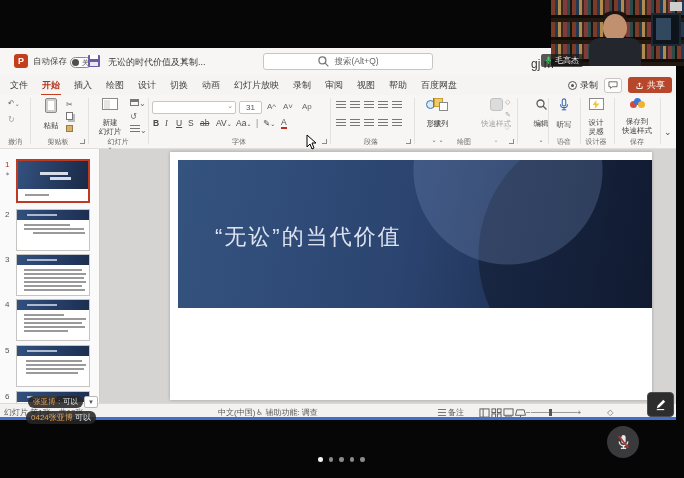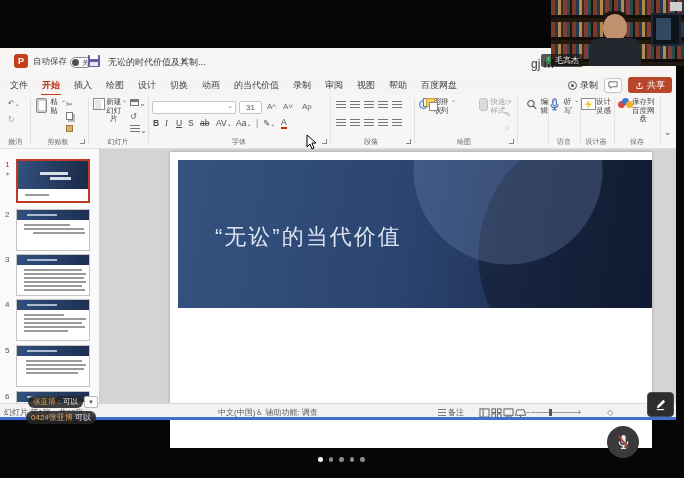--- a/index.html
+++ b/index.html
@@ -33,21 +33,21 @@
   .record-btn { display:flex; align-items:center; gap:3px; font-size:9px; color:#3a3a3a; }
   .rec-dot { width:9px; height:9px; border:1.5px solid #555; border-radius:50%; position:relative; }
   .rec-dot:after { content:""; position:absolute; left:2px; top:2px; width:3px; height:3px; border-radius:50%; background:#555; }
   .comment-btn { width:18px; height:15px; border:1px solid #c8c6c4; border-radius:3px; background:#fdfdfd; display:flex; align-items:center; justify-content:center; }
   .share-btn { height:16px; background:#b7472a; border-radius:3px; color:#fff; font-size:9px; display:flex; align-items:center; gap:3px; padding:0 7px; }
 
   
   .ribbon { position:absolute; left:0; top:47px; width:100%; height:54px; background:#f8f6f5; border-bottom:1px solid #e1dfdd; font-size:8px; color:#444; }
   .sep { position:absolute; top:3px; height:46px; width:1px; background:#e3e0dd; }
   .grp-label { position:absolute; top:42px; font-size:7px; color:#6b6966; width:60px; text-align:center; }
-  .bigbtn { position:absolute; top:3px; width:30px; display:flex; flex-direction:row; gap:0; }
+  .bigbtn { position:absolute; top:3px; width:30px; display:flex; flex-direction:column; align-items:center; gap:9px; }
   .bigbtn .lbl { font-size:7.5px; color:#444; text-align:center; line-height:1.15; white-space:pre-line; }
   .bigbtn .carett { font-size:6px; color:#666; line-height:4px; }
   .dis { color:#a5a3a0 !important; }
   .mini { position:absolute; font-size:8px; color:#666; }
   .launcher { position:absolute; width:5px; height:5px; border-right:1px solid #8a8a8a; border-bottom:1px solid #8a8a8a; top:44px; }
   .fname-box { position:absolute; left:152px; top:6px; width:84px; height:13px; border:1px solid #c8c6c4; background:#fff; border-radius:2px; }
   .fname-box:after { content:"⌄"; position:absolute; right:2px; top:0px; font-size:7px; color:#888; }
   .fsize-box { position:absolute; left:239px; top:6px; width:23px; height:13px; border:1px solid #c8c6c4; background:#fff; border-radius:2px; font-size:8px; color:#555; text-align:center; line-height:12px; }
   .fbtn { position:absolute; top:23px; font-size:8.5px; color:#4a4a4a; }
   .bars { display:inline-block; width:10px; height:8px; background-image:linear-gradient(#777 1.2px, transparent 1.2px); background-size:100% 3px; }
@@ -77,21 +77,21 @@
   .thumb.sel { border:2px solid #bf3a22; height:44px; }
   .th-head { position:absolute; left:0; top:0; width:100%; height:10px; background:linear-gradient(90deg,#31507e,#1d2f52); }
   .th-head .hb { position:absolute; left:10px; top:4px; height:2px; background:#aebad0; }
   .tline { position:absolute; height:1.5px; background:#9a9a9a; }
   .t1-banner { position:absolute; left:0; top:0; width:100%; height:28px; background:linear-gradient(100deg,#33517f,#1a2946); }
   .t1-banner .w1 { position:absolute; left:22px; top:11px; width:28px; height:2.5px; background:#d7dde9; }
   .t1-banner .w2 { position:absolute; left:32px; top:16px; width:21px; height:2.5px; background:#d7dde9; }
   .t1-line { position:absolute; left:7px; top:33px; width:24px; height:1.5px; background:#9a9a9a; }
 
   .editor { position:absolute; left:100px; top:0; right:0; height:100%; }
-  .slide { position:absolute; left:70px; top:3px; width:482px; height:296px; background:#fff; box-shadow:0 0 3px rgba(0,0,0,.25); }
+  .slide { position:absolute; left:70px; top:3px; width:482px; height:248px; background:#fff; box-shadow:0 0 3px rgba(0,0,0,.25); }
   .banner { position:absolute; left:8px; top:8px; width:474px; height:148px;
     background:
       radial-gradient(circle 95px at 330px 10px, rgba(120,145,190,.28) 0 94px, transparent 95px),
       radial-gradient(circle 130px at 430px 95px, rgba(10,16,32,.45) 0 129px, transparent 130px),
       linear-gradient(100deg,#35537f 0%,#2b4470 48%,#16223e 100%);
   }
   .slide-title1 { position:absolute; left:37px; top:62px; font-size:22px; color:#dde3f0; letter-spacing:2px; }
   .slide-title2 { position:absolute; left:168px; top:94px; font-size:22px; color:#dde3f0; letter-spacing:2px; }
   .slide-author { position:absolute; left:45px; top:193px; font-size:12.5px; color:#3d3d3d; letter-spacing:1px; }
 
@@ -139,33 +139,40 @@
       <div class="autosave">
         <span>自动保存</span>
         <span class="toggle">
             <span class="knob"></span>
             <span class="state">关</span>
           </span>
       </div>
       <div class="floppy"></div>
       <div class="doc-title">无讼的时代价值及其制...</div>
       <div class="title-caret">▾</div>
+      <div class="search-box">
+        <svg class="mag" width="10" height="10" viewBox="0 0 12 12">
+            <circle cx="5" cy="5" r="3.2" fill="none" stroke="#777" stroke-width="1.2"></circle>
+            <line x1="7.5" y1="7.5" x2="10.5" y2="10.5" stroke="#777" stroke-width="1.2"></line>
+          </svg>
+        <span>搜索(Alt+Q)</span>
+      </div>
       <div class="account">gj m</div>
     </div>
 
     <div class="tabrow">
       <div style="display:flex;padding-left:3px;">
           <div class="tab">文件</div>
           <div class="tab active">开始</div>
           <div class="tab">插入</div>
           <div class="tab">绘图</div>
           <div class="tab">设计</div>
           <div class="tab">切换</div>
           <div class="tab">动画</div>
-          <div class="tab">的当代价值</div>
+          <div class="tab">幻灯片放映</div>
           <div class="tab">录制</div>
           <div class="tab">审阅</div>
           <div class="tab">视图</div>
           <div class="tab">帮助</div>
           <div class="tab">百度网盘</div>
         </div>
       <div class="tab-actions">
         <div class="record-btn">
           <span class="rec-dot"></span>
           <span>录制</span>
@@ -289,21 +296,21 @@
       <div class="bigbtn" style="left:526px;">
         <svg width="13" height="13" viewBox="0 0 13 13">
             <circle cx="5.5" cy="5.5" r="3.5" fill="none" stroke="#5a5a5a" stroke-width="1.3"></circle>
             <line x1="8" y1="8" x2="11.5" y2="11.5" stroke="#5a5a5a" stroke-width="1.3"></line>
           </svg>
         <span class="lbl">编辑</span>
           <span class="carett">⌄</span>
       </div>
       <div class="sep" style="left:548px;"></div>
 
-      <div class="bigbtn" style="left:549px;font-style:italic;">
+      <div class="bigbtn" style="left:549px;">
         <svg width="12" height="14" viewBox="0 0 12 16">
             <rect x="4" y="1" width="4" height="8" rx="2" fill="none" stroke="#3b6bb0" stroke-width="1.2"></rect>
             <path d="M2 7a4 4 0 0 0 8 0" fill="none" stroke="#3b6bb0" stroke-width="1.2"></path>
             <line x1="6" y1="11" x2="6" y2="13.5" stroke="#3b6bb0" stroke-width="1.2"></line>
             <line x1="3.5" y1="13.5" x2="8.5" y2="13.5" stroke="#3b6bb0" stroke-width="1.2"></line>
           </svg>
         <span class="lbl">听写</span>
           <span class="carett">⌄</span>
       </div>
       <div class="grp-label" style="left:534px;">语音</div>
@@ -319,21 +326,21 @@
       <div class="grp-label" style="left:566px;">设计器</div>
       <div class="sep" style="left:614px;"></div>
 
       <div class="bigbtn" style="left:618px;width:38px;">
         <div class="baidu-ico">
           <i style="left:0;top:3px;background:#d6493f;"></i>
             <i style="left:4px;top:0;background:#3b77d6;"></i>
             <i style="left:8px;top:3px;background:#f0b32c;"></i>
         </div>
         <span class="lbl">保存到
-百度网盘</span>
+快速样式</span>
       </div>
       <div class="grp-label" style="left:607px;">保存</div>
       <div class="sep" style="left:660px;"></div>
       <div class="chevron-collapse">⌄</div>
     </div>
 
     <div class="content">
       <div class="thumbs">
           <div class="thumb-row" style="top: 10px;">
             <span class="thumb-num sel">1</span>

